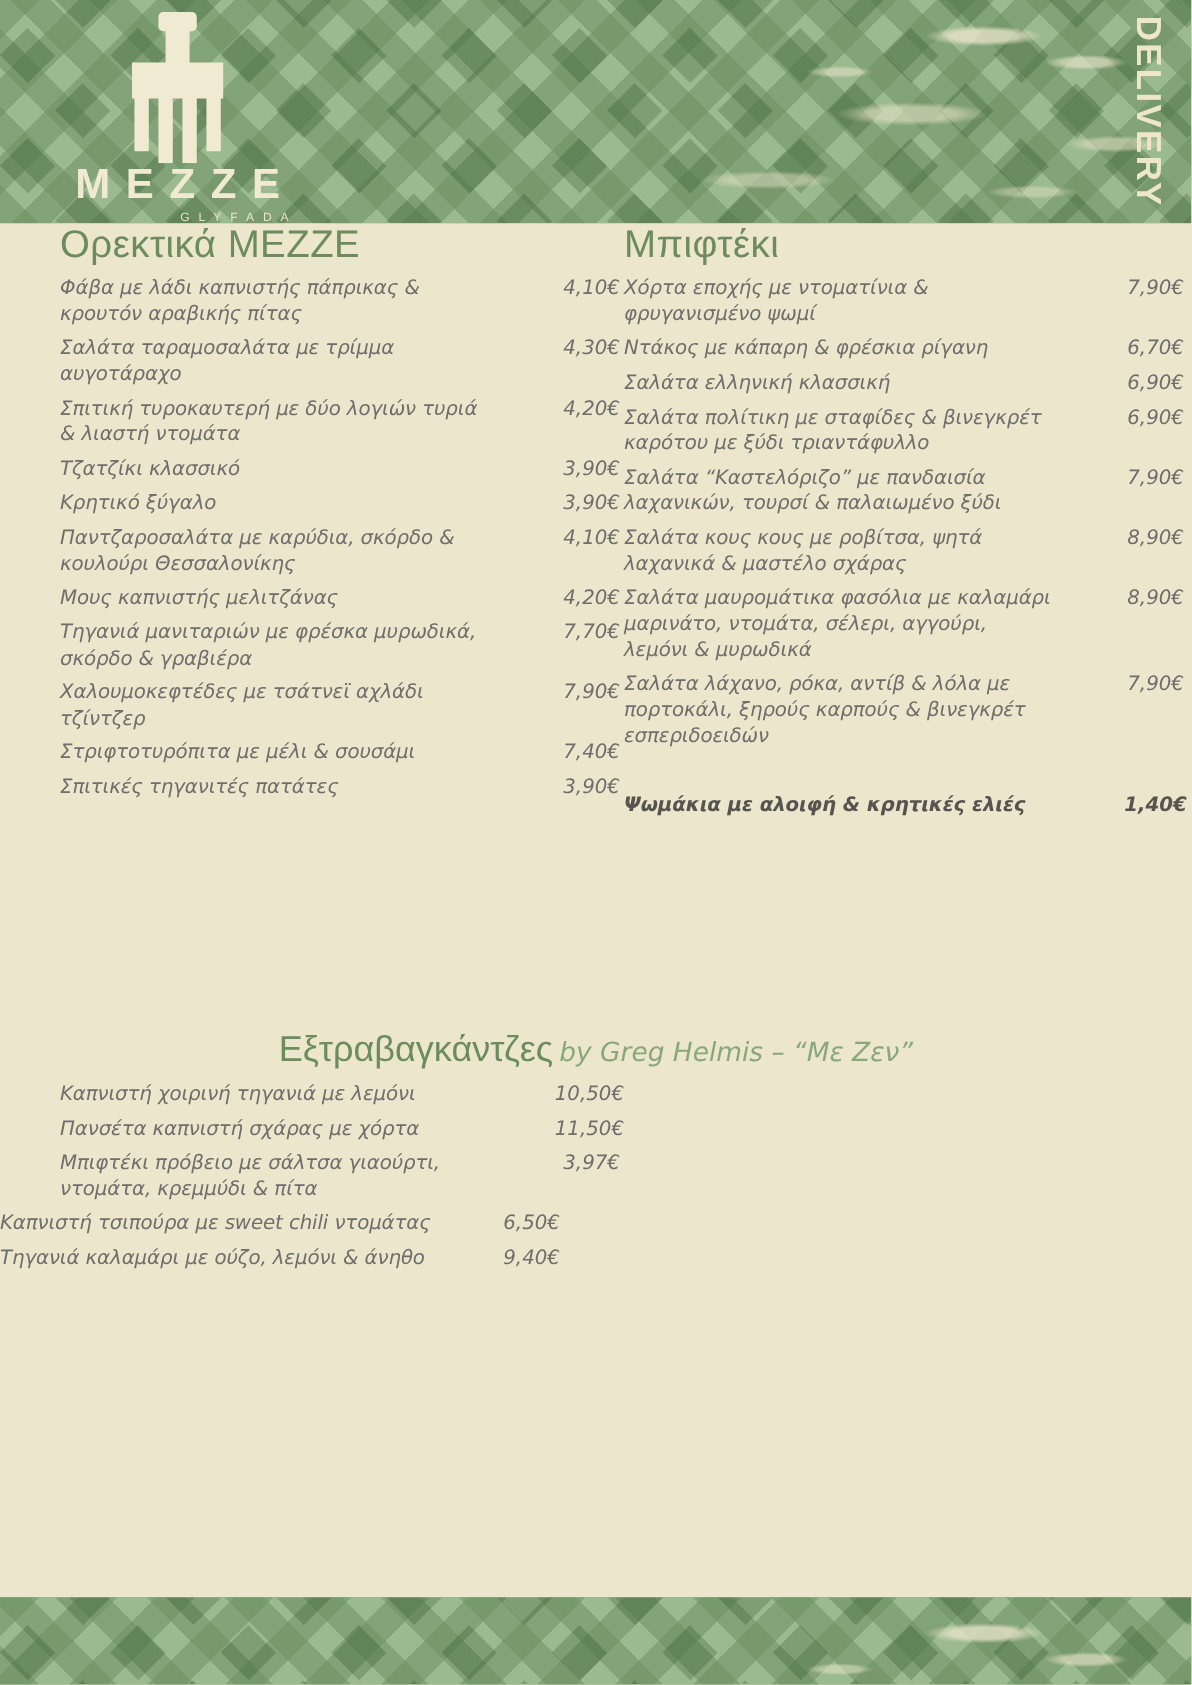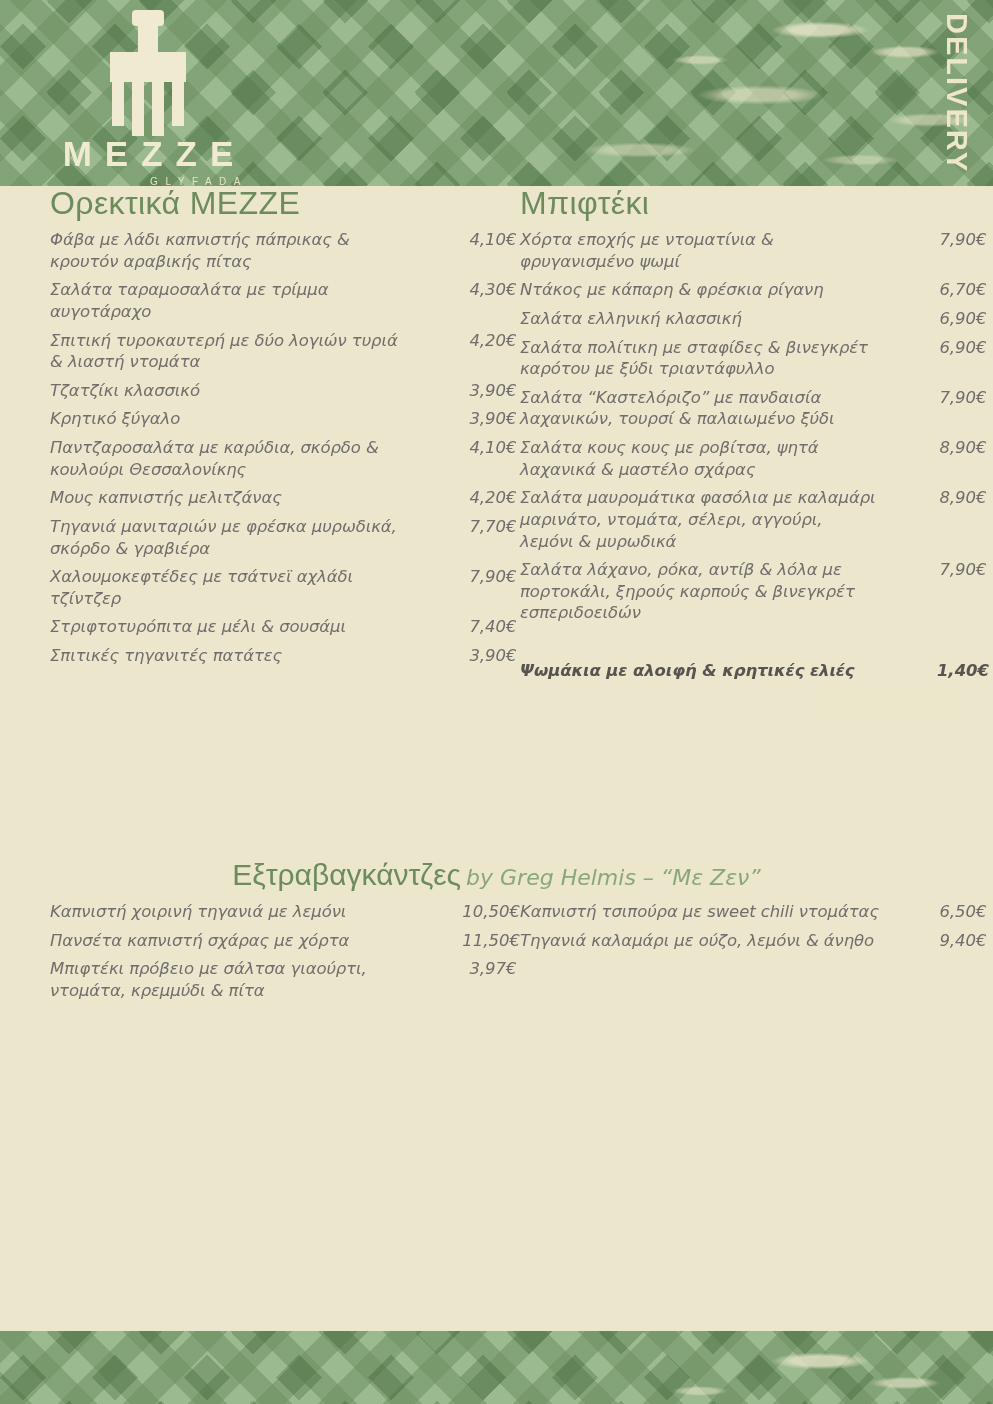--- a/index.html
+++ b/index.html
@@ -184,21 +184,21 @@
     color: #6d8c5e;
     font-family: "Liberation Sans", sans-serif;
     font-size: 30px;
   }
   .extra-head .by {
     color: #8aa77c;
     font-family: "DejaVu Sans", sans-serif;
     font-style: italic;
     font-size: 22px;
   }
-  .extra-cols { display: flex; }
+  .extra-cols { display: flex; flex-direction: column; }
   .extra-cols .col.left { margin-left: 50px; }
 
   
   #footer { top: 1331px; height: 73px; }
   .page-num {
     position: absolute;
     right: 36px; top: 50%;
     transform: translateY(-50%);
     color: #ece6ca;
     font-family: "Liberation Sans", sans-serif;

